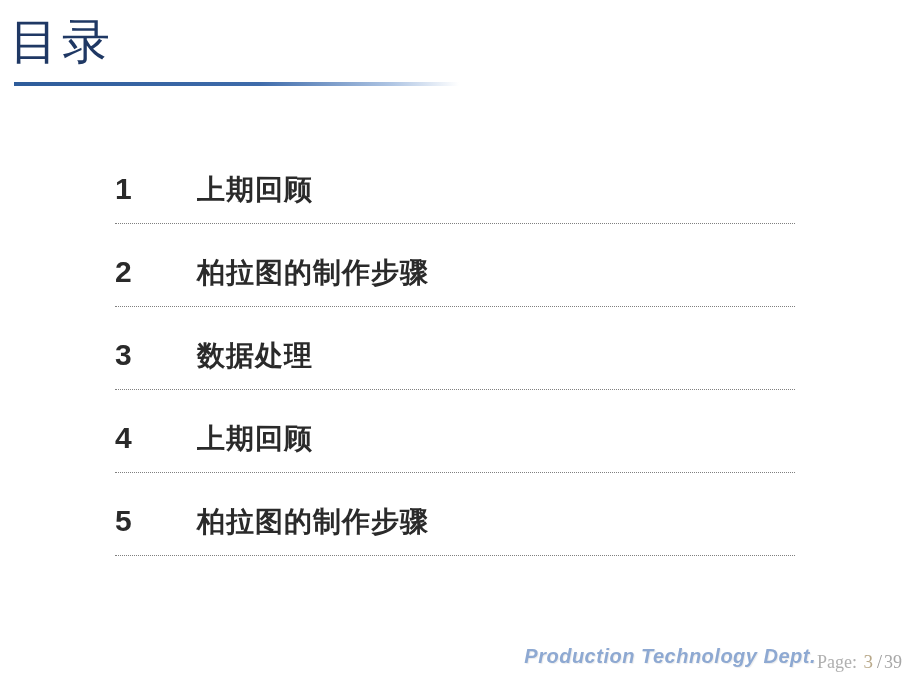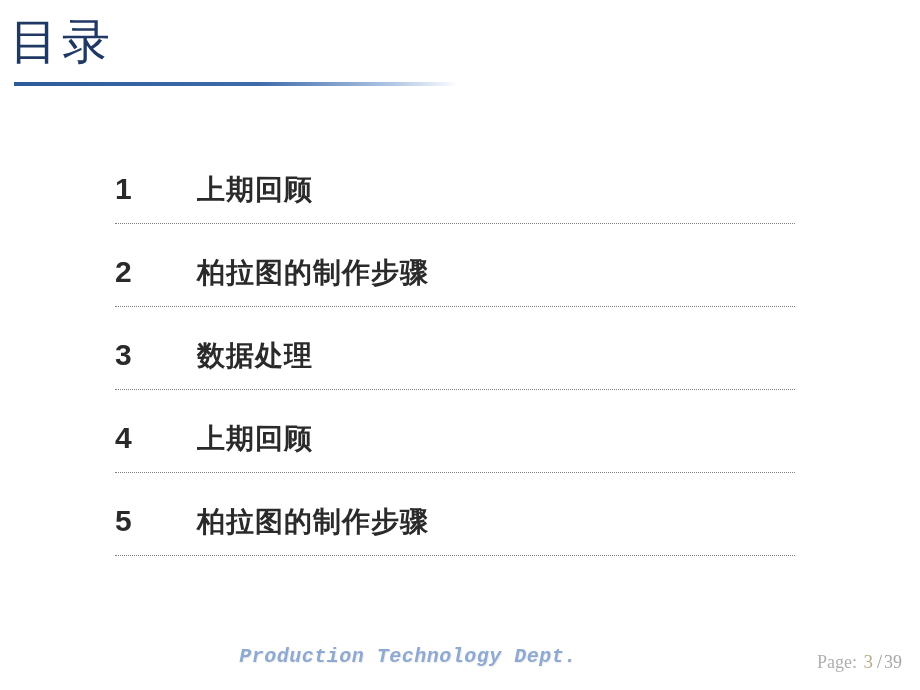--- a/index.html
+++ b/index.html
@@ -54,27 +54,27 @@
       font-weight: 700;
       color: #2A2A2A;
       letter-spacing: 1px;
       margin-top: 12px;
     }
     .footer-dept {
       position: absolute;
       bottom: 22px;
       left: 0;
       width: 816px;
-      text-align: center;
+      text-align: right;
       font-style: italic;
       font-weight: 600;
       font-size: 20px;
       color: #8EA9D2;
       letter-spacing: 0.5px;
-      font-family: Liberation Mono, monospace;
+      font-family: Liberation Sans, sans-serif;
       text-shadow: 1px 1px 1px rgba(0,0,0,0.08);
     }
     .footer-page {
       position: absolute;
       bottom: 17px;
       right: 18px;
       font-size: 18px;
       color: #B0B0B0;
       font-family: "Times New Roman", Georgia, serif;
     }

